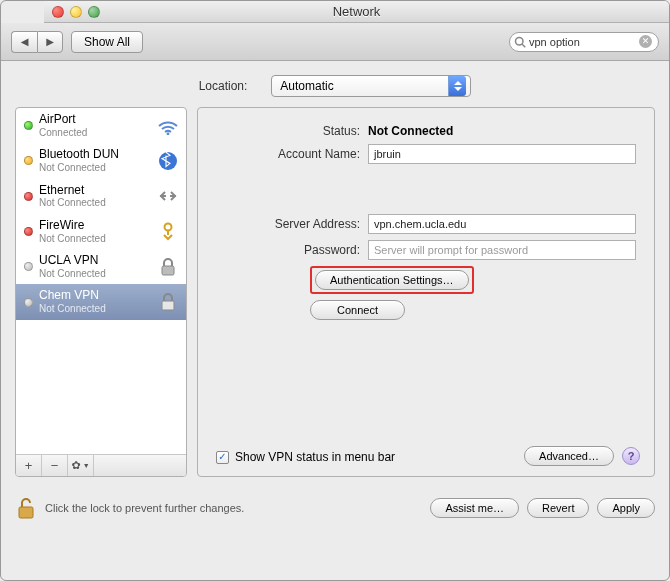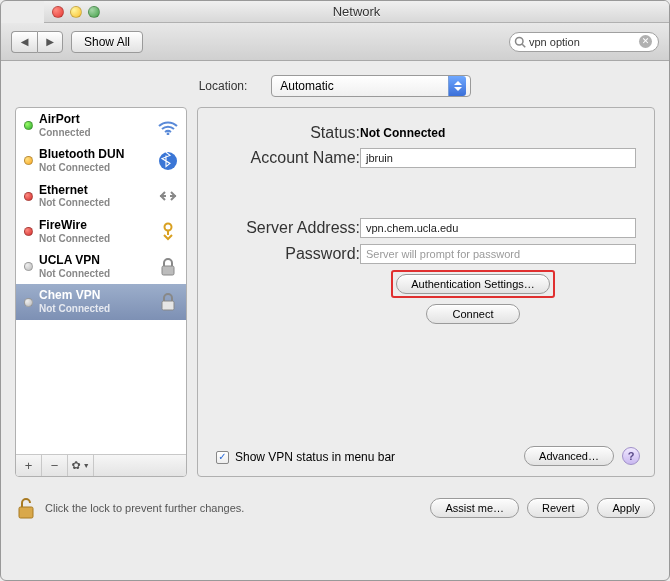--- a/index.html
+++ b/index.html
@@ -90,21 +90,20 @@
   .sidebar {
     width:172px; height:370px;
     border:1px solid #b0b0b0; border-radius:4px;
     background:#fff; display:flex; flex-direction:column;
     overflow:hidden;
   }
   .sb-list { flex:1; overflow:auto;}
   .sb-item {
     display:flex; align-items:center; padding:5px 6px 5px 8px;
     border-bottom: none;
-    font-weight: bold;
   }
   .sb-item.selected {
     background:linear-gradient(#9caecb,#7d90b4);
     color:#fff;
   }
   .sb-item .statusdot {
     width:9px;height:9px;border-radius:50%;margin-right:6px;flex-shrink:0;
     border:1px solid rgba(0,0,0,.25);
   }
   .statusdot.green{background:radial-gradient(circle at 30% 30%,#9f6,#3a3);}
@@ -129,36 +128,36 @@
   .sbfbtn .caret{font-size:7px;margin-left:2px;}
   
   .detail {
     flex:1; height:370px;
     border:1px solid #b0b0b0; border-radius:4px;
     background:#ededed;
     padding:10px 18px 10px 0;
     position:relative;
   }
   .drow { display:flex; align-items:center; margin:6px 0;}
-  .drow .k { width:162px; text-align:right; font-size:16px; color:#333;}
+  .drow .k { width:162px; text-align:right; margin-right:8px; font-size:12px; color:#333;}
   .drow .v { font-size:12px; font-weight:bold;}
   .drow.gap { margin-top:50px; }
   .txtinput {
     flex:1; height:20px; border:1px solid #b0b0b0; background:#fff;
     padding:0 5px; font-size:11px; display:flex; align-items:center; color:#222;
   }
   .txtinput.placeholder{color:#9a9a9a;}
   .aquabtn {
     height:20px; padding:0 14px; border:1px solid #9a9a9a;
     background:linear-gradient(#fdfdfd,#e3e3e3);
     border-radius:10px; font-size:11px; display:inline-flex; align-items:center;
     box-shadow: inset 0 1px 0 #fff;
   }
   .highlightbox { border:2px solid #e03030; border-radius:3px; padding:2px 3px; display:inline-block;}
-  .btnrow { margin-left:112px; margin-top:6px;text-align:center;}
+  .btnrow { margin-left:112px; margin-top:6px;}
   .checkboxrow{
     position:absolute; bottom:12px; left:18px; display:flex; align-items:center; gap:6px;
     font-size:12px;
   }
   .chk { width:13px;height:13px;border:1px solid #888;border-radius:2px;background:linear-gradient(#fff,#eee);display:flex;align-items:center;justify-content:center;color:#2a6ad8;font-size:10px;line-height:1;}
   .advrow{position:absolute;bottom:10px;right:14px;display:flex;align-items:center;gap:8px;}
   .helpcircle{width:18px;height:18px;border-radius:50%;background:linear-gradient(#f0e8ff,#c9b8f0);border:1px solid #a090c8;display:flex;align-items:center;justify-content:center;color:#5a4a8a;font-size:11px;font-weight:bold;}
   
   .bottombar {
     display:flex; align-items:center; padding:8px 14px 10px; gap:8px;

